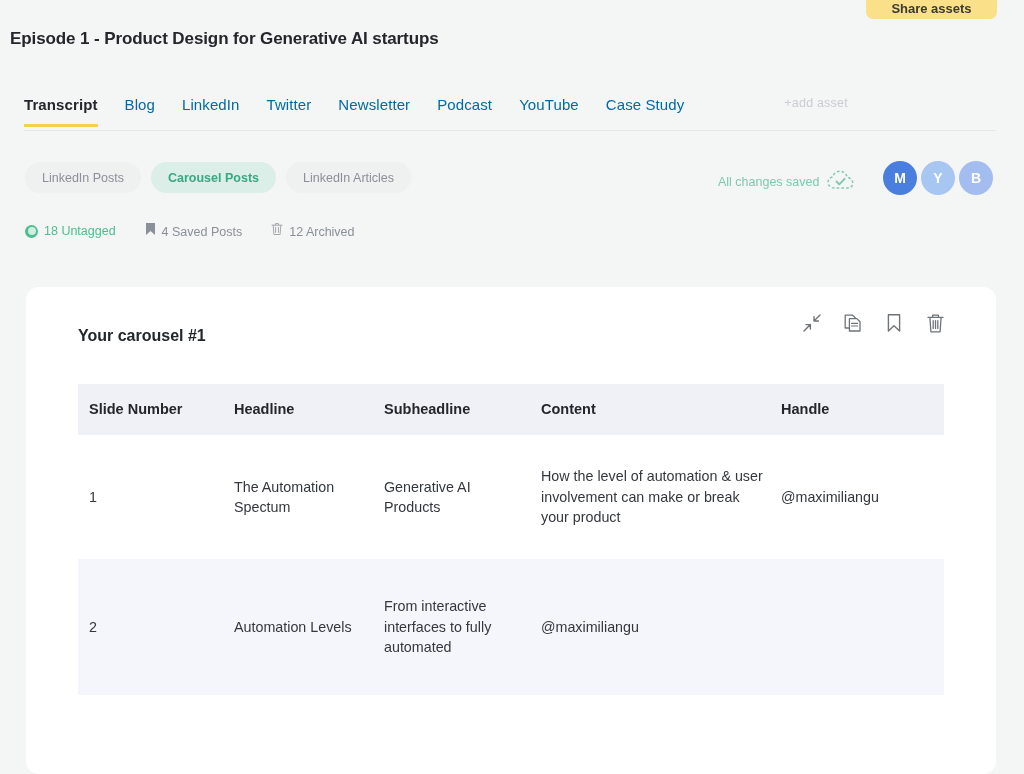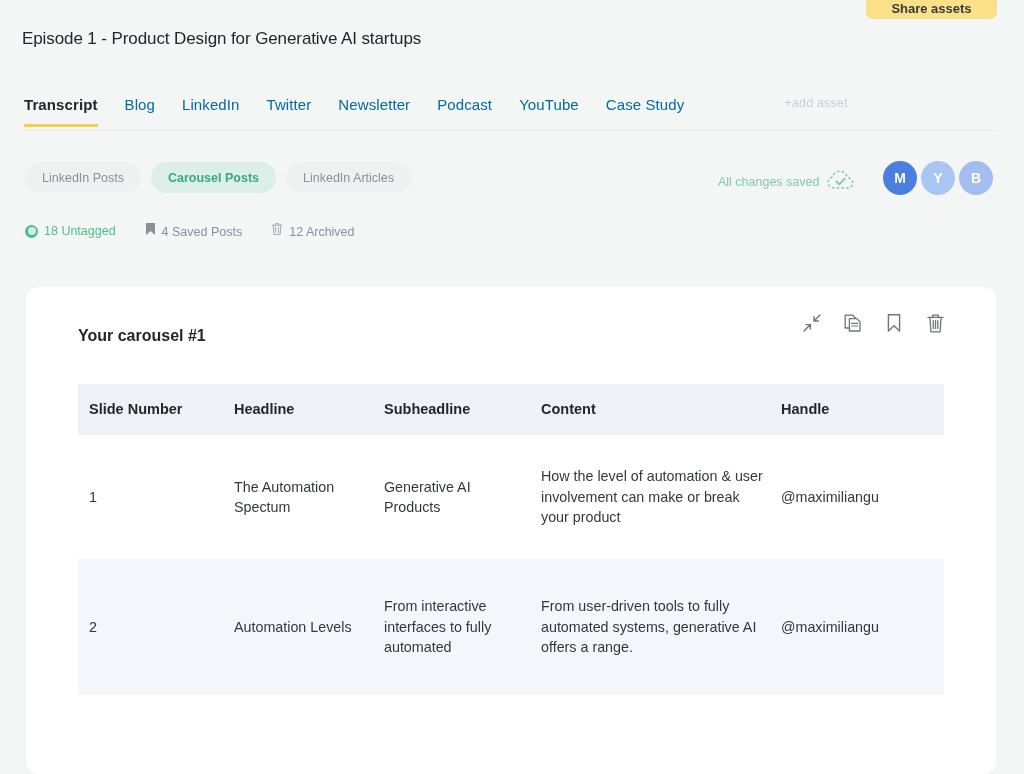--- a/index.html
+++ b/index.html
@@ -34,23 +34,23 @@
     font-size: 13px;
     font-weight: 700;
     color: #3a3a3a;
     cursor: pointer;
   }
 
   
   .page-title {
     position: absolute;
     top: 29px;
-    left: 22px;
+    left: 10px;
     font-size: 17px;
-    font-weight: 400;
+    font-weight: 700;
     letter-spacing: -0.1px;
     color: #23272b;
   }
 
   
   .tabbar {
     position: absolute;
     top: 96px;
     left: 24px;
     width: 972px;
@@ -365,17 +365,16 @@
       <div class="cell c-head">The Automation Spectum</div>
       <div class="cell c-sub">Generative AI Products</div>
       <div class="cell c-cont">How the level of automation &amp; user involvement can make or break your product</div>
       <div class="cell c-handle">@maximiliangu</div>
     </div>
 
     <div class="tbl-row tbl-body-row shaded" style="min-height:136px;">
       <div class="cell c-num">2</div>
       <div class="cell c-head">Automation Levels</div>
       <div class="cell c-sub">From interactive interfaces to fully automated</div>
-      <div class="cell c-cont">From user-driven tools to fully automated systems, generative AI offers a range.</div>
       <div class="cell c-handle">@maximiliangu</div>
     </div>
   </div>
 </section>
 
 </body></html>

